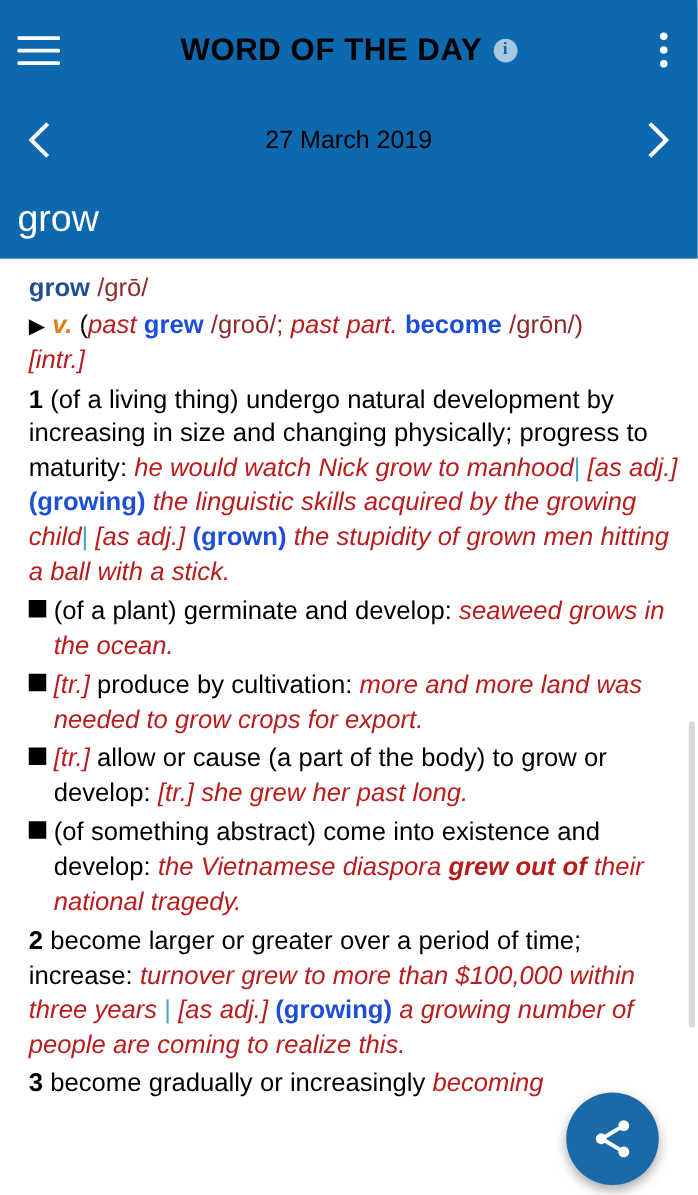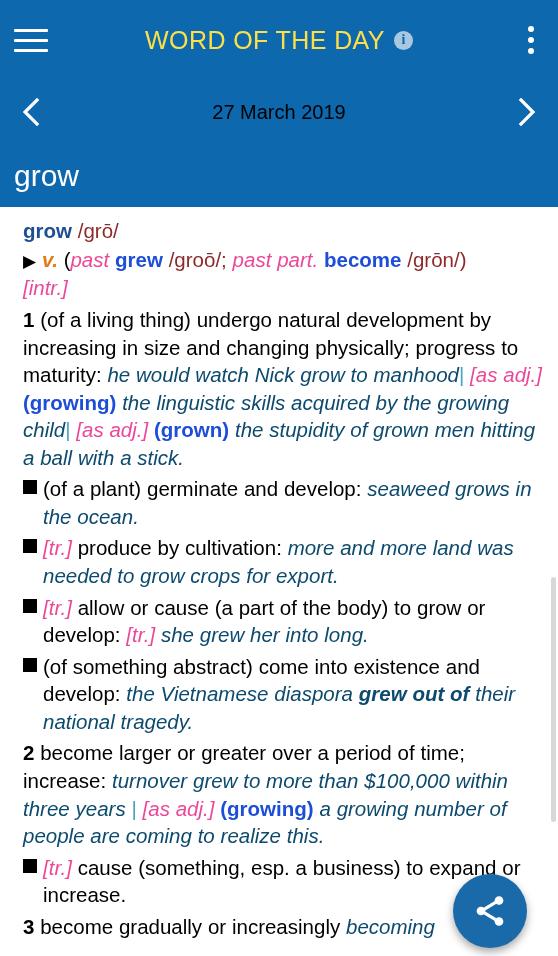--- a/index.html
+++ b/index.html
@@ -48,23 +48,23 @@
     position: absolute;
     left: 0; right: 0;
     top: 0; bottom: 0;
     display: flex;
     align-items: center;
     justify-content: center;
     gap: 9px;
     pointer-events: none;
   }
   .appbar-title {
-    color: #fde047;
+    color: #000000;
     font-size: 25px;
-    font-weight: normal;
+    font-weight: bold;
     letter-spacing: 0.4px;
   }
   .info-icon {
     width: 19px;
     height: 19px;
     border-radius: 50%;
     background: #a8c8e2;
     color: #0d68ae;
     font-size: 14px;
     font-weight: bold;
@@ -147,23 +147,23 @@
     line-height: 1.345;
     color: #000000;
     word-spacing: 0.1px;
   }
   .line { margin: 0 0 1px 0; }
 
   
   .hw-main { color: #1d4f91; font-weight: bold; }
   .phon    { color: #8e2a2a; }
   .pos     { color: #e07b1a; font-weight: bold; font-style: italic; }
-  .gram    { color: #ec4899; font-style: italic; }
+  .gram    { color: #b91c1c; font-style: italic; }
   .infl    { color: #1d4ed8; font-weight: bold; }
-  .ex      { color: #0c4a6e; font-style: italic; margin-top: 13px; }
+  .ex      { color: #b91c1c; font-style: italic; margin-top: 13px; }
   .ex b    { font-weight: bold; }
   .tri     { color: #000000; font-size: 17px; }
   .sep     { color: #4aa3c4; }
   .num     { font-weight: bold; color: #000000; }
 
   .sense { margin-top: 4px; }
   .subsense {
     margin-top: 4px;
     padding-left: 20px;
     position: relative;
@@ -289,44 +289,39 @@
       <span class="gram">[tr.]</span>
       <span> </span><span>produce by cultivation:</span>
       <span> </span><span class="ex">more and more land was needed to grow crops for export.</span>
     </div>
 
     <div class="subsense">
       <span class="bullet"></span>
       <span class="gram">[tr.]</span>
       <span> </span><span>allow or cause (a part of the body) to grow or develop:</span>
       <span> </span><span class="gram">[tr.]</span>
-      <span> </span><span class="ex">she grew her into long.</span>
+      <span> </span><span class="ex">she grew her past long.</span>
     </div>
 
     <div class="subsense">
       <span class="bullet"></span>
       <span>(of something abstract) come into existence and develop:</span>
       <span> </span><span class="ex"><span>the Vietnamese diaspora </span><b>grew out of</b><span> their national tragedy.</span></span>
     </div>
 
     <div class="sense">
       <span class="num">2</span>
       <span> </span><span>become larger or greater over a period of time; increase:</span>
       <span> </span><span class="ex">turnover grew to more than $100,000 within three years</span>
       <span> </span><span class="sep">|</span>
       <span> </span><span class="gram">[as adj.]</span>
       <span> </span><span class="infl">(growing)</span>
       <span> </span><span class="ex">a growing number of people are coming to realize this.</span>
     </div>
 
-    <div class="subsense">
-      <span class="bullet"></span>
-      <span class="gram">[tr.]</span>
-      <span> </span><span>cause (something, esp. a business) to expand or increase.</span>
-    </div>
 
     <div class="sense clip-row">
       <span class="num">3</span>
       <span> </span><span>become gradually or increasingly</span>
       <span> </span><span class="ex">becoming</span>
     </div>
 
   </div>
 
   <div class="scrollbar-track"></div>

